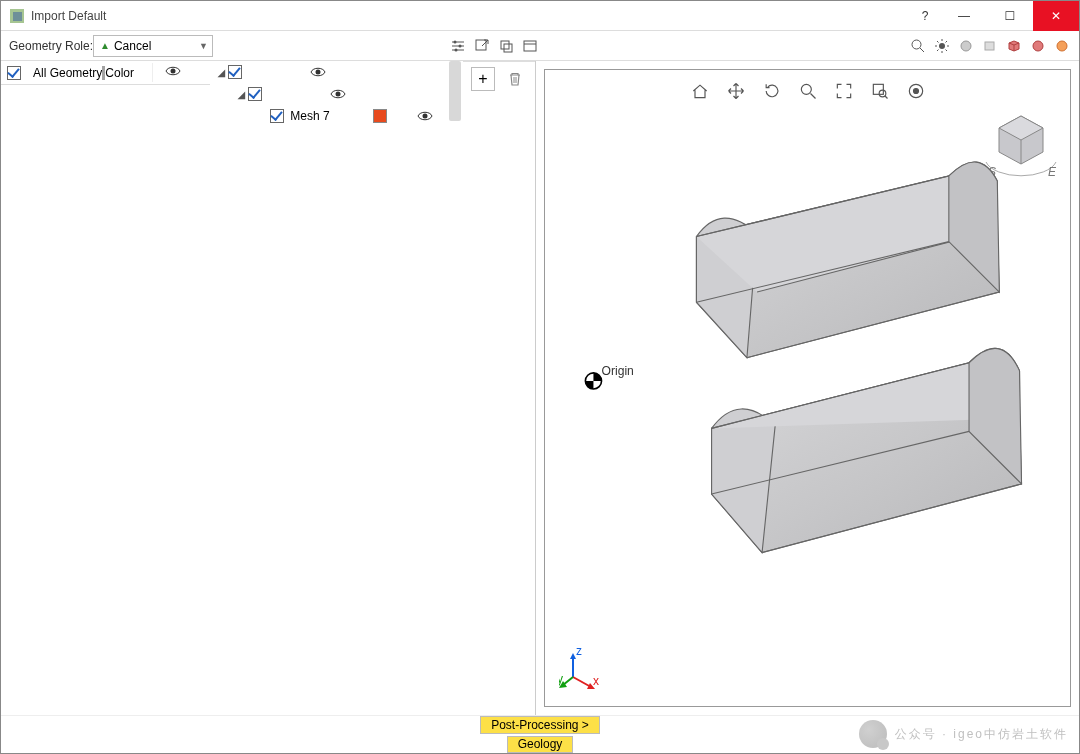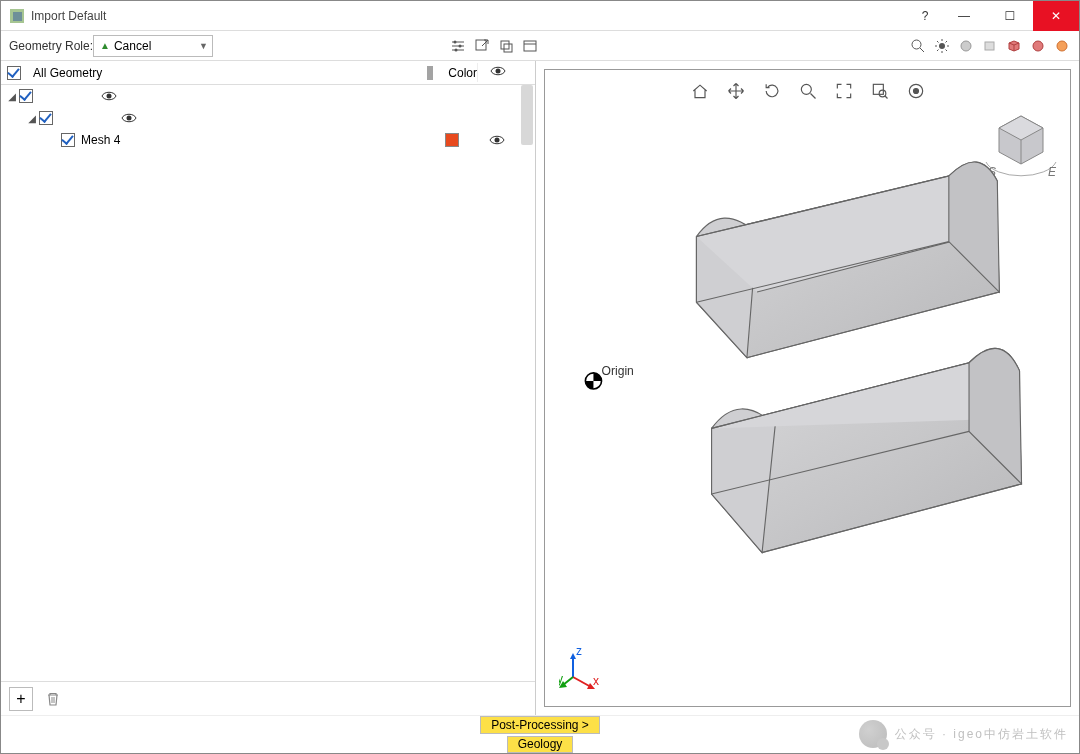--- a/index.html
+++ b/index.html
@@ -21,24 +21,24 @@
   .toolbar .spacer { flex: 1; }
   .toolbar .tool-group { display: flex; gap: 6px; align-items: center; }
   .toolbar .tool-btn { width: 18px; height: 18px; display: inline-flex; align-items: center; justify-content: center; color: #555; border-radius: 2px; }
   .toolbar .tool-btn svg { width: 16px; height: 16px; }
   .toolbar .right-tools { margin-left: auto; display:flex; gap:6px; align-items:center;}
 
   
   .main { display: flex; height: calc(100% - 30px - 30px - 38px); }
 
   
-  .left { width: 535px; display: flex; flex-direction: column; border-right: 1px solid #ccc; }
+  .left { width: 535px; display: flex; flex-direction: row; border-right: 1px solid #ccc; }
   .tree-header { height: 24px; display: flex; align-items: center; border-bottom: 1px solid #ddd; background: #fff;}
   .tree-header .hdr-main { flex: 1; display:flex; align-items:center; padding-left: 6px; gap:6px; }
-  .tree-header .hdr-color { width: 50px; text-align:right; border-left: 6px solid #a3a3a3; }
+  .tree-header .hdr-color { width: 50px; text-align:left; border-left: 3px solid #a3a3a3; }
   .tree-header .hdr-vis { width: 40px; text-align:center; border-left: 1px solid #eee;}
   .tree-header .hdr-pad { width: 18px; border-left: 1px solid #eee;}
   .tree-body { flex: 1; overflow: auto; position: relative;}
   .tree-row { height: 22px; display: flex; align-items: center; }
   .tree-row .indent { display:inline-block; }
   .exp { width: 14px; display:inline-flex; justify-content:center; color:#555; font-size:10px;}
   .chk { width:14px; height:14px; border:1px solid #666; display:inline-flex; align-items:center; justify-content:center; margin-right:6px; position:relative;}
   .chk::after { content:""; position:absolute; left:2px; top:-1px; width:5px; height:9px; border:solid #2060c0; border-width:0 2px 2px 0; transform: rotate(40deg);}
   .tree-label { flex: 1; }
   .row-color { width: 50px; display:flex; justify-content:center;}
@@ -233,21 +233,21 @@
               <circle cx="8" cy="8" r="2.5" fill="#333"></circle>
             </svg>
           </span>
         <span class="row-pad"></span>
       </div>
 
 
       <div class="tree-row">
         <span class="indent" style="width:60px;"></span>
         <span class="chk"></span>
-        <span class="tree-label">Mesh 4</span>
+        <span class="tree-label">Mesh 7</span>
         <span class="row-color">
             <span class="color-swatch" style="background:#e84a1e"></span>
           </span>
         <span class="row-vis">
             <svg class="eye-svg" viewBox="0 0 16 16">
               <path d="M1 8 C3 3 13 3 15 8 C13 13 3 13 1 8 Z" fill="none" stroke="#333"></path>
               <circle cx="8" cy="8" r="2.5" fill="#333"></circle>
             </svg>
           </span>
         <span class="row-pad"></span>

